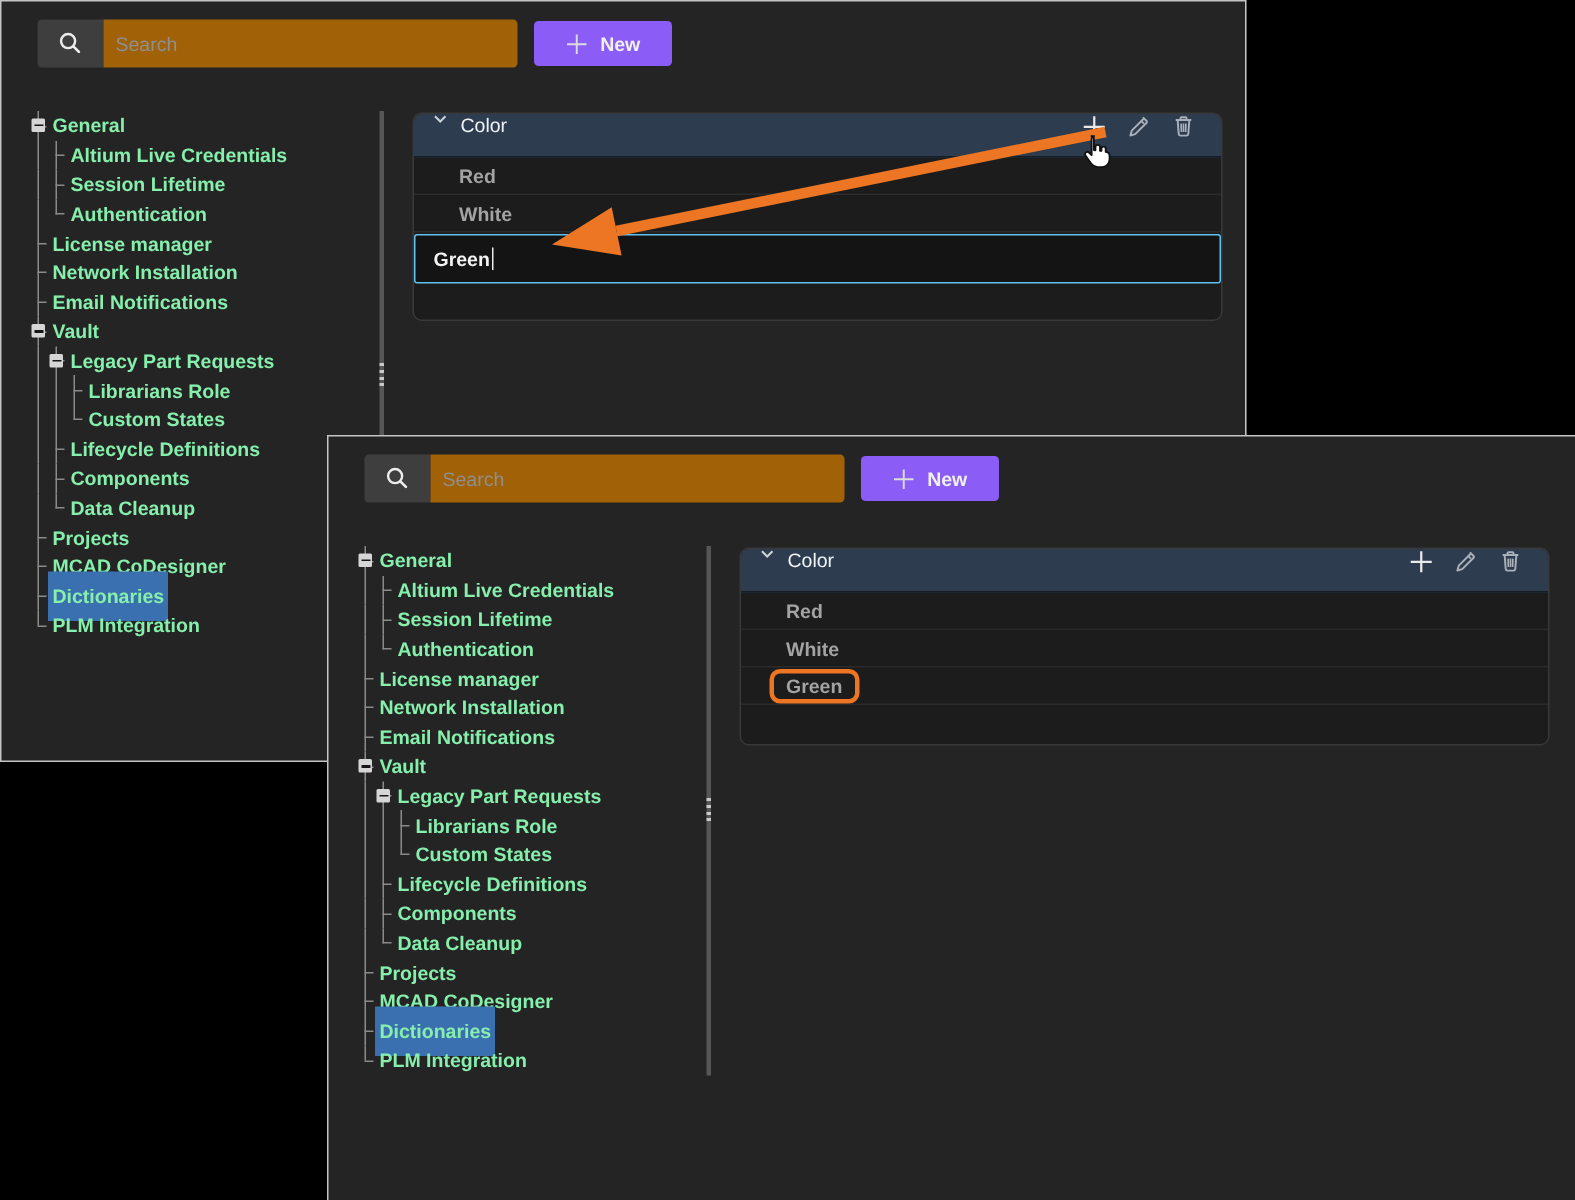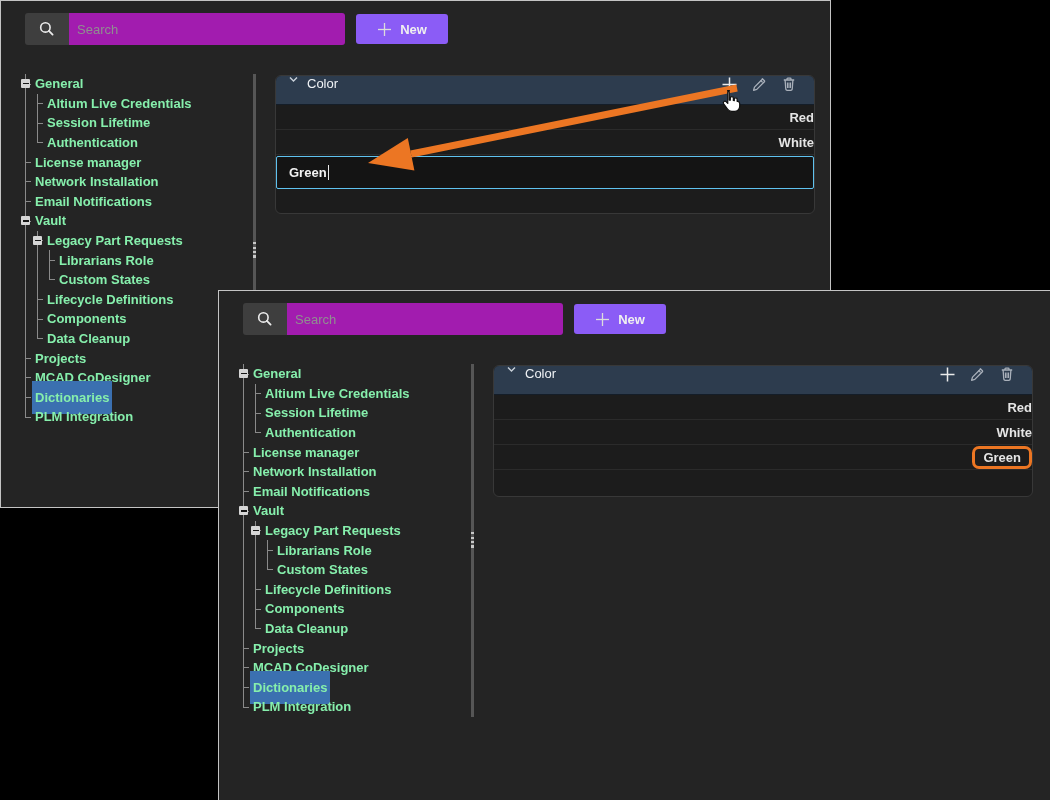--- a/index.html
+++ b/index.html
@@ -6,21 +6,21 @@
   .stage{position:relative;width:1050px;height:800px;background:#000;overflow:hidden;
          font-family:"Liberation Sans", sans-serif;color:#f2f2f2;}
   .window{position:absolute;background:#242424;border:1px solid #c4c4c4;box-sizing:border-box;}
   .win-back{left:0;top:0;width:831px;height:508px;z-index:1;}
   .win-front{left:218px;top:290px;width:842px;height:520px;z-index:2;}
 
   
   .searchbar{position:absolute;left:24px;top:12px;display:flex;height:32px;}
   .search-iconbox{width:44px;height:32px;background:#3e3e3e;border-radius:3px 0 0 3px;
                   display:flex;align-items:center;justify-content:center;flex:none;}
-  .search-input{width:276px;height:32px;background:#a21caf;border:none;outline:none;
+  .search-input{width:276px;height:32px;background:#a16207;border:none;outline:none;
                 border-radius:0 3px 3px 0;color:#e8e8e8;font:13px "Liberation Sans",sans-serif;
                 padding:0 8px;box-sizing:border-box;}
   .search-input::placeholder{color:#8f8f8f;}
   .new-btn{position:absolute;left:355px;top:13px;width:92px;height:30px;background:#8b5cf6;
            border:none;border-radius:3px;display:flex;align-items:center;justify-content:center;
            gap:8px;color:#f0f0f0;font:600 13px "Liberation Sans",sans-serif;cursor:default;}
 
   
   .tree{position:absolute;left:18px;top:73px;width:232px;}
   .trow{display:flex;align-items:center;height:19.6px;font:700 13px "Liberation Sans",sans-serif;
@@ -43,22 +43,22 @@
 
   
   .panel{position:absolute;left:274px;top:74px;width:540px;background:#1c1c1c;
          border:1px solid #383838;border-radius:6px;overflow:hidden;box-sizing:border-box;}
   .panel-header{height:28px;background:var(--panel-header-blue,#2d3c4e);display:flex;
                 align-items:flex-start;padding:0 10px 0 13px;border-bottom:1px solid #141d28;}
   .chev{display:flex;margin-right:9px;}
   .ptitle{font:13px "Liberation Sans",sans-serif;color:#f0f3f6;flex:1;}
   .picon{width:30px;display:flex;justify-content:center;align-items:center;cursor:default;}
   .prow{height:25px;display:flex;align-items:center;padding-left:30px;
-        font:700 13px "Liberation Sans",sans-serif;color:#e5e5e5;border-bottom:1px solid #2b2b2b;
-        box-sizing:border-box;justify-content:flex-end;}
+        font:700 13px "Liberation Sans",sans-serif;color:#a3a3a3;border-bottom:1px solid #2b2b2b;
+        box-sizing:border-box;}
   .prow.filler{border-bottom:none;}
   .win-back .prow.filler{height:24px;}
   .win-front .prow.filler{height:26px;}
   .edit-row{height:33px;margin-top:1px;border:1.5px solid var(--edit-border-cyan,#5fc2ef);
             border-radius:2px;background:#141414;display:flex;align-items:center;
             padding-left:12px;font:700 13px "Liberation Sans",sans-serif;color:#f3f3f3;
             box-sizing:border-box;}
   .caret{display:inline-block;width:1.5px;height:15px;background:#e9e9e9;margin-left:1px;}
   .hl{display:inline-block;border:3px solid var(--callout-orange,#ec7623);border-radius:7px;
       padding:1px 8px;margin-left:-11px;}

